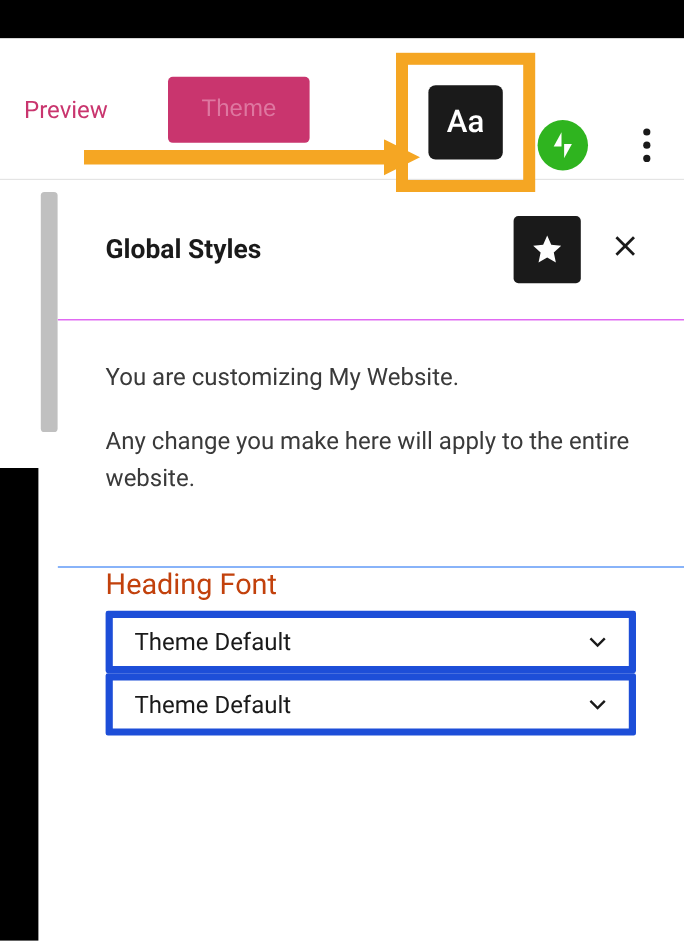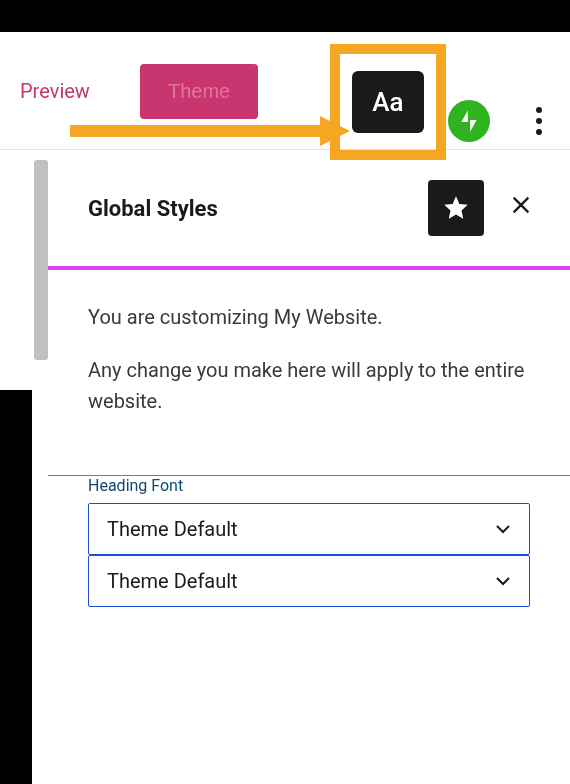--- a/index.html
+++ b/index.html
@@ -48,21 +48,21 @@
       top: 12px;
       width: 116px;
       height: 116px;
       border: 10px solid #f5a623;
       background: transparent;
       display: flex;
       align-items: center;
       justify-content: center;
     }
     .aa-btn {
-      width: 72px;
+      width: 62px;
       height: 62px;
       background: #1a1a1a;
       border-radius: 6px;
       display: flex;
       align-items: center;
       justify-content: center;
       color: #fff;
       font-size: 26px;
       font-weight: 500;
       cursor: pointer;
@@ -130,21 +130,21 @@
     .panel {
       flex: 1;
       background: #fff;
       display: flex;
       flex-direction: column;
     }
     .panel-header {
       display: flex;
       align-items: center;
       padding: 30px 30px 30px 40px;
-      border-bottom: 4px solid #d946ef;
+      border-bottom: 1px solid #d946ef;
       justify-content: space-between;
     }
     .panel-title {
       font-size: 22px;
       font-weight: 700;
       color: #1a1a1a;
       flex: 1;
     }
     .star-btn {
       width: 56px;
@@ -189,29 +189,29 @@
       flex: 1;
     }
     .chevron {
       font-size: 18px;
       color: #1a1a1a;
     }
     .section-body {
       padding: 0 40px 30px;
     }
     .field-label {
-      font-size: 16px;
-      color: #0c4a6e;
+      font-size: 24px;
+      color: #c2410c;
       margin-bottom: 8px;
       margin-top: 18px;
     }
     .field-label:first-child { margin-top: 0; }
     .select-wrap {
       position: relative;
-      border: 1px solid #1d4ed8;
+      border: 6px solid #1d4ed8;
       border-radius: 2px;
       height: 52px;
       display: flex;
       align-items: center;
       padding: 0 18px;
       cursor: pointer;
       background: #fff;
     }
     .select-value {
       font-size: 20px;

